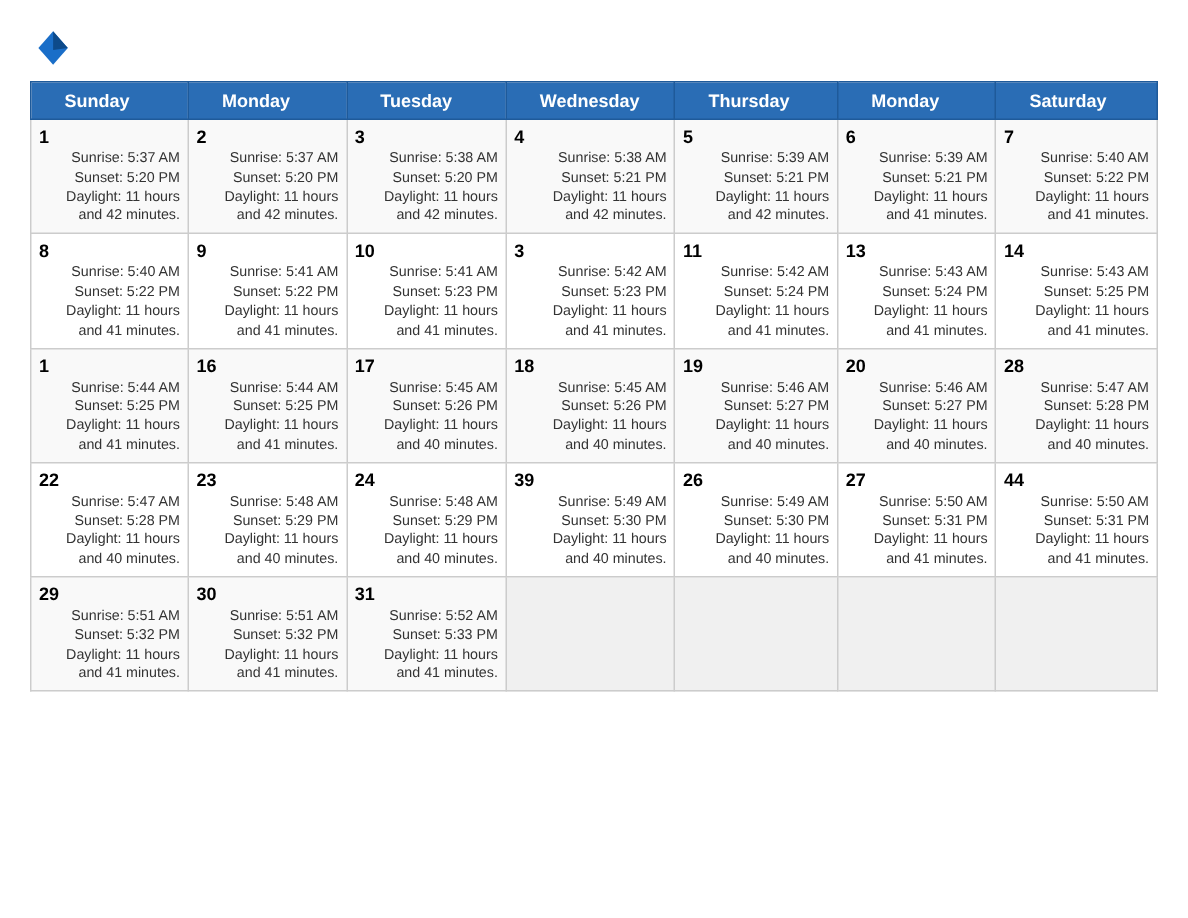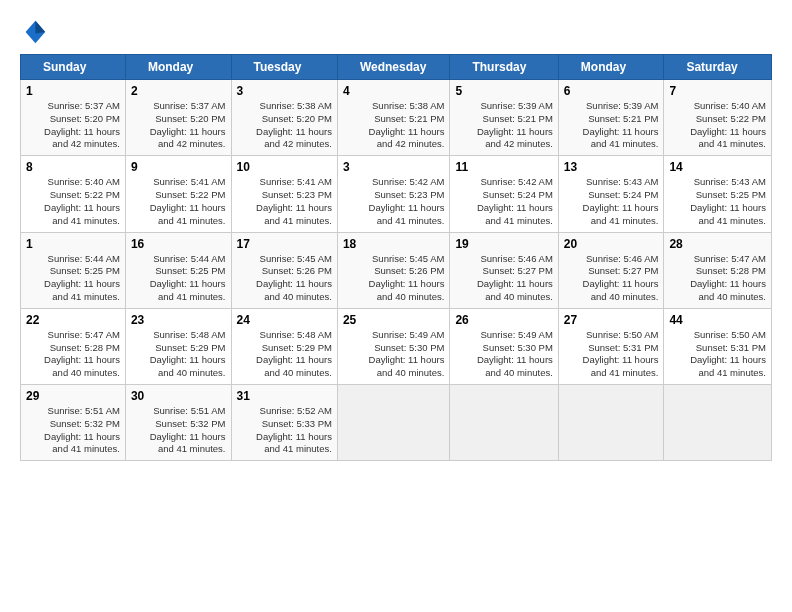--- a/index.html
+++ b/index.html
@@ -223,21 +223,21 @@
           </td>
           <td>
             <span class="day-num">23</span>
             <div class="day-info">Sunrise: 5:48 AM<br>Sunset: 5:29 PM<br>Daylight: 11 hours<br>and 40 minutes.</div>
           </td>
           <td>
             <span class="day-num">24</span>
             <div class="day-info">Sunrise: 5:48 AM<br>Sunset: 5:29 PM<br>Daylight: 11 hours<br>and 40 minutes.</div>
           </td>
           <td>
-            <span class="day-num">25</span>
+            <span class="day-num">39</span>
             <div class="day-info">Sunrise: 5:49 AM<br>Sunset: 5:30 PM<br>Daylight: 11 hours<br>and 40 minutes.</div>
           </td>
           <td>
             <span class="day-num">26</span>
             <div class="day-info">Sunrise: 5:49 AM<br>Sunset: 5:30 PM<br>Daylight: 11 hours<br>and 40 minutes.</div>
           </td>
           <td>
             <span class="day-num">27</span>
             <div class="day-info">Sunrise: 5:50 AM<br>Sunset: 5:31 PM<br>Daylight: 11 hours<br>and 41 minutes.</div>
           </td>

